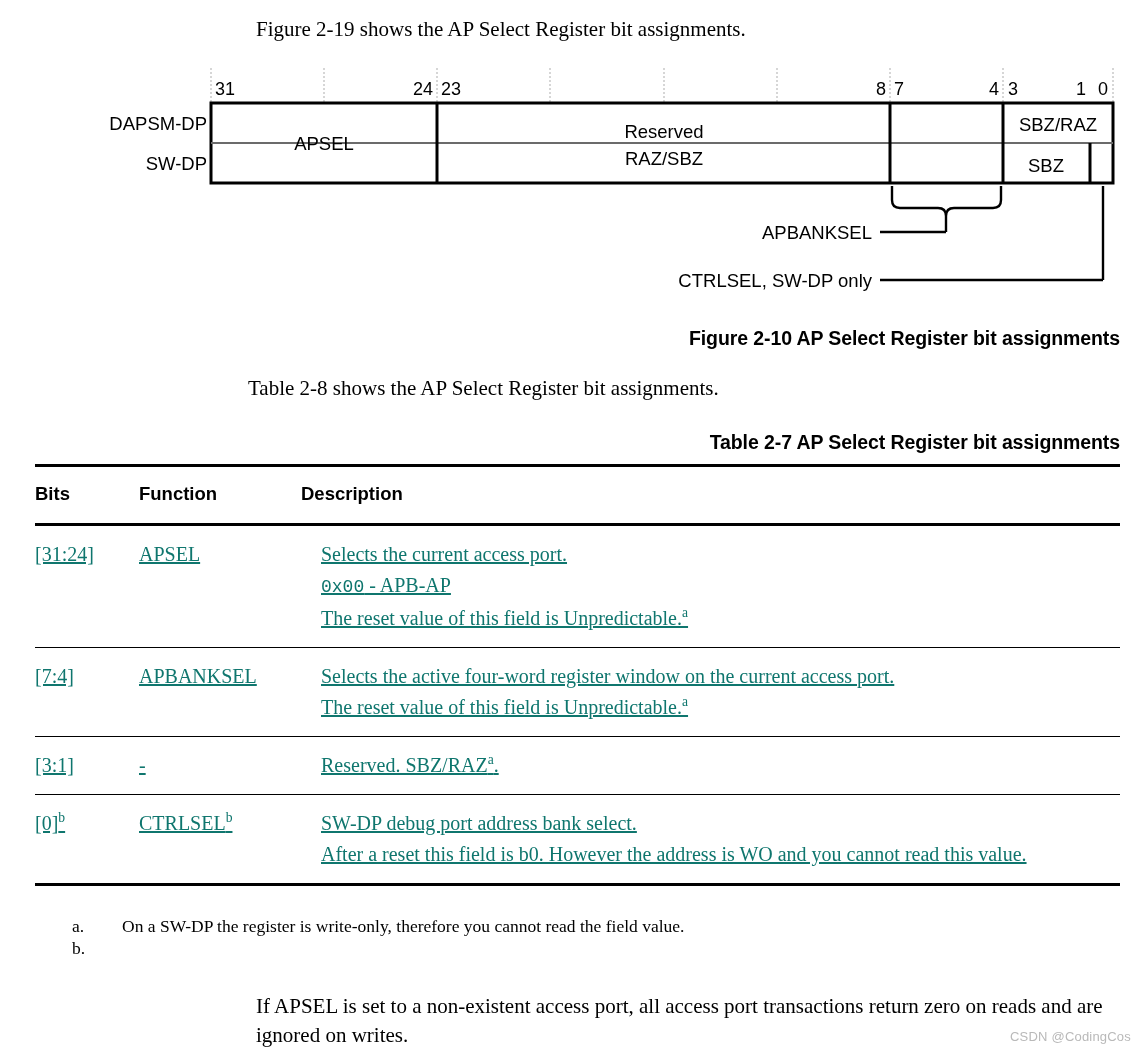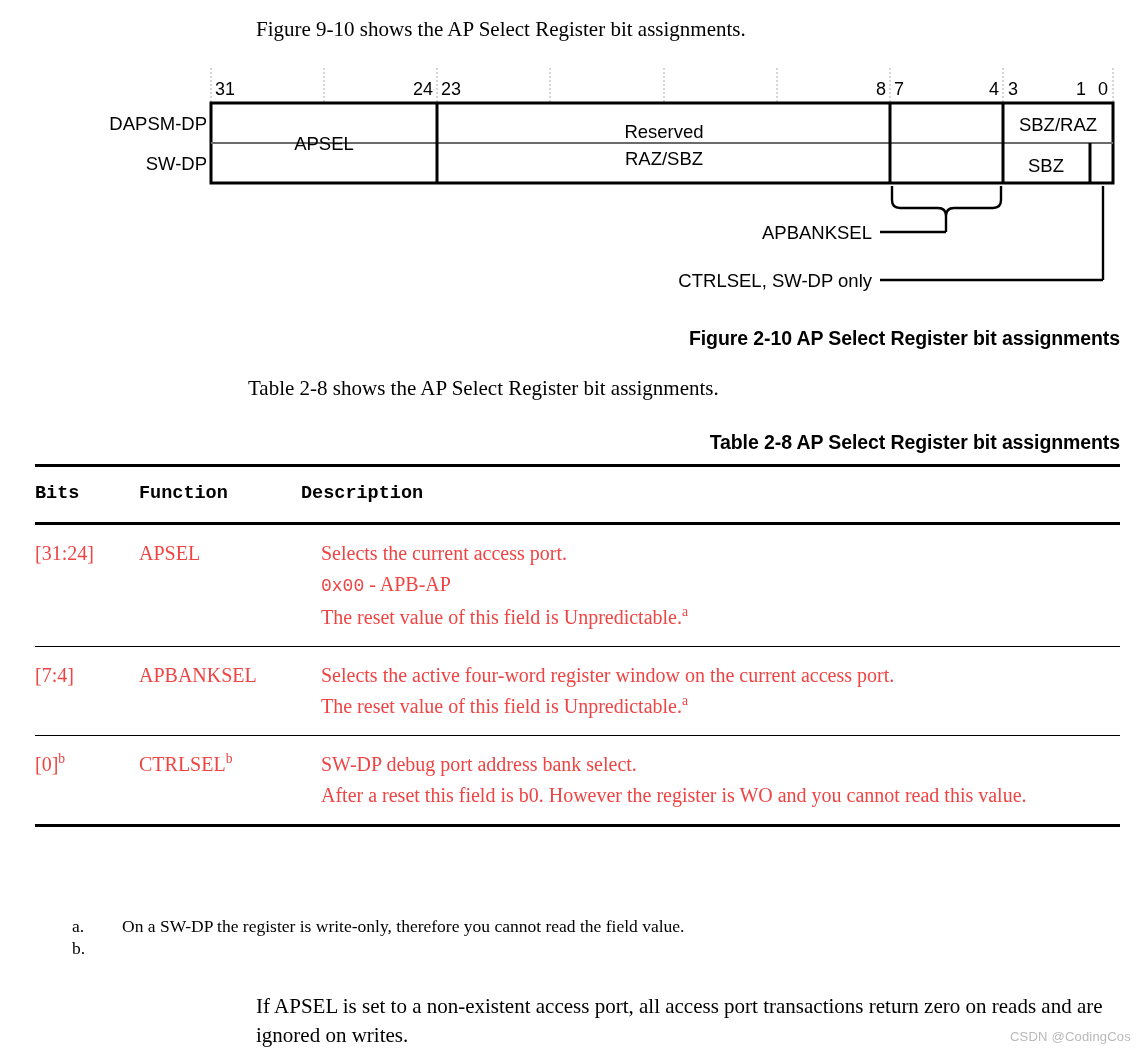--- a/index.html
+++ b/index.html
@@ -84,36 +84,37 @@
     width: 1085px;
   }
   #spec-table td, #spec-table th {
     text-align: left;
     vertical-align: top;
     padding: 0;
   }
   .rule-thick { height: 3px; background: #000; }
 
   thead th {
-    font-family: Liberation Mono, monospace;
+    font-family: Liberation Sans, sans-serif;
     font-weight: bold;
     font-size: 18.5px;
     padding: 16px 0 18px 0 !important;
     color: #000;
   }
   .col-bits { width: 104px; }
   .col-func { width: 162px; }
   .col-desc { width: auto; }
 
   tbody td {
     font-family: "Liberation Serif", serif;
     font-size: 20px;
     line-height: 31px;
     padding: 13px 0 13px 0 !important;
-    color: #ef4444;
+    color: #0f766e;
+    text-decoration: underline;
   }
   tbody td.cell-desc { padding-right: 10px !important; }
   .desc-line { display: block; white-space: nowrap; margin-left: 20px; }
   .mono { font-family: "Liberation Mono", "DejaVu Sans Mono", monospace; font-size: 18px; }
   sup { font-size: 0.68em; vertical-align: super; line-height: 0; }
 
   tr.row-sep > td {
     border-top: 1.6px solid #000;
   }
   tr.row-head-sep > td {
@@ -152,21 +153,21 @@
     font-family: "Liberation Sans", sans-serif;
     font-size: 13px;
     color: #b9b9b9;
     letter-spacing: 0.2px;
     white-space: nowrap;
   }
 </style>
 </head>
 <body>
 
-<div class="intro-line" id="intro-figure">Figure 9-10 shows the AP Select Register bit assignments.</div>
+<div class="intro-line" id="intro-figure">Figure 2-19 shows the AP Select Register bit assignments.</div>
 
 <div id="bitfield-diagram">
   <svg width="1145" height="240" viewBox="0 0 1145 240" xmlns="http://www.w3.org/2000/svg">
 
     <g stroke="#cccccc" stroke-width="1.6" stroke-dasharray="2 2">
       <line x1="211" y1="8" x2="211" y2="43"></line>
       <line x1="324" y1="8" x2="324" y2="43"></line>
       <line x1="437" y1="8" x2="437" y2="43"></line>
       <line x1="550" y1="8" x2="550" y2="43"></line>
       <line x1="664" y1="8" x2="664" y2="43"></line>
@@ -228,21 +229,21 @@
     <line x1="1103" y1="126" x2="1103" y2="220" stroke="#000000" stroke-width="2.4"></line>
     <line x1="880" y1="220" x2="1103" y2="220" stroke="#000000" stroke-width="2.4"></line>
     <text class="bf-callout" x="872" y="227" text-anchor="end">CTRLSEL, SW-DP only</text>
   </svg>
 </div>
 
 <div class="caption" id="figure-caption">Figure 2-10 AP Select Register bit assignments</div>
 
 <div class="intro-line" id="intro-table">Table 2-8 shows the AP Select Register bit assignments.</div>
 
-<div class="caption" id="table-caption">Table 2-8 AP Select Register bit assignments</div>
+<div class="caption" id="table-caption">Table 2-7 AP Select Register bit assignments</div>
 
 <div id="spec-table">
   <div class="rule-thick"></div>
   <table>
     <thead>
       <tr>
         <th class="col-bits">Bits</th>
         <th class="col-func">Function</th>
         <th class="col-desc">Description</th>
       </tr>
@@ -259,25 +260,32 @@
         </tr>
         <tr class="row-sep">
           <td class="col-bits cell-bits">[7:4]</td>
           <td class="col-func cell-function">APBANKSEL</td>
           <td class="col-desc cell-desc">
             <span class="desc-line">Selects the active four-word register window on the current access port.</span>
             <span class="desc-line">The reset value of this field is Unpredictable.<sup>a</sup></span>
           </td>
         </tr>
         <tr class="row-sep">
+          <td class="col-bits cell-bits">[3:1]</td>
+          <td class="col-func cell-function">-</td>
+          <td class="col-desc cell-desc">
+            <span class="desc-line">Reserved. SBZ/RAZ<sup>a</sup>.</span>
+          </td>
+        </tr>
+        <tr class="row-sep">
           <td class="col-bits cell-bits">[0]<sup>b</sup></td>
           <td class="col-func cell-function">CTRLSEL<sup>b</sup></td>
           <td class="col-desc cell-desc">
             <span class="desc-line">SW-DP debug port address bank select.</span>
-            <span class="desc-line">After a reset this field is b0. However the register is WO and you cannot read this value.</span>
+            <span class="desc-line">After a reset this field is b0. However the address is WO and you cannot read this value.</span>
           </td>
         </tr>
       </tbody>
   </table>
   <div class="rule-thick"></div>
 </div>
 
 <div id="footnotes">
     <div class="footnote-row">
       <span class="footnote-marker">a.</span>

